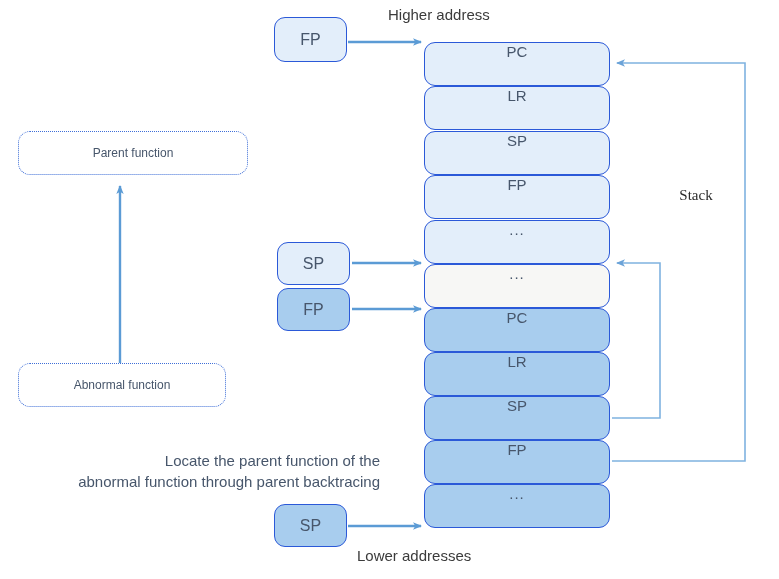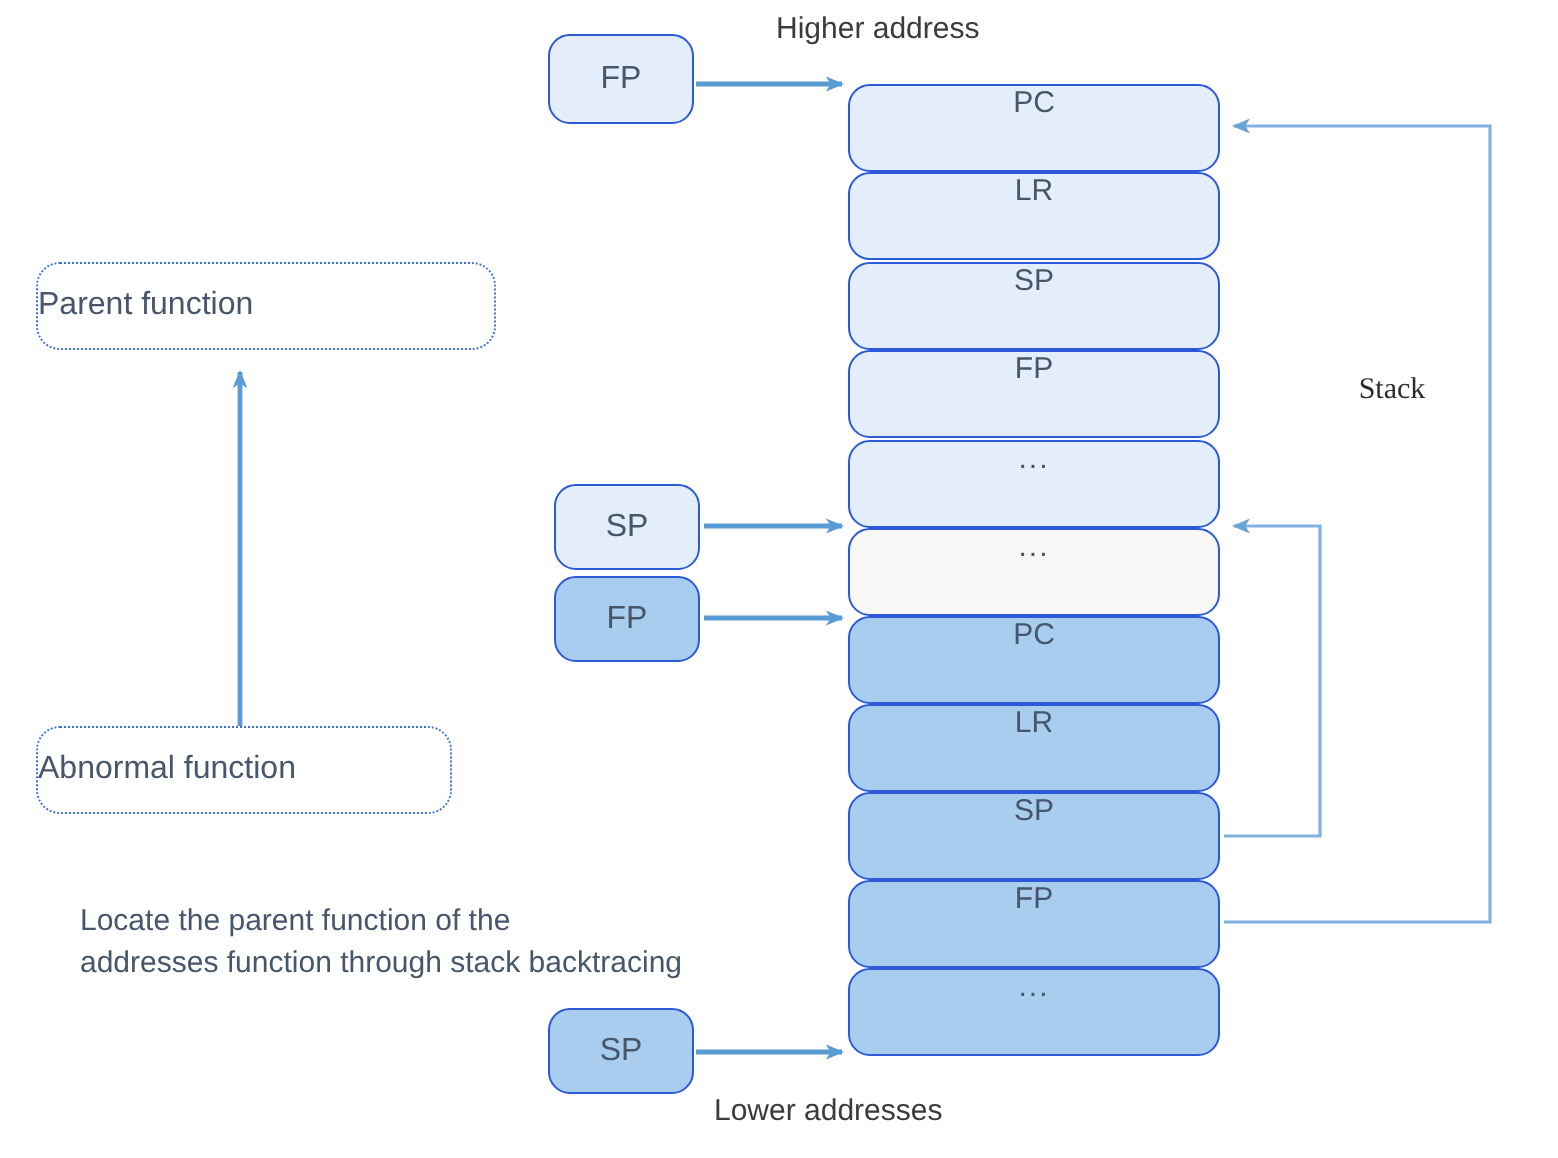--- a/index.html
+++ b/index.html
@@ -64,37 +64,37 @@
 
   
   .fnbox {
     position: absolute;
     background: #ffffff;
     border: 1.5px dotted #3f6fd8;
     border-radius: 12px;
     box-sizing: border-box;
     display: flex;
     align-items: center;
-    justify-content: flex-start;
-    font-size: 16px;
+    justify-content: center;
+    font-size: 12px;
     color: #47566b;
   }
 
   
   .label {
     position: absolute;
     font-size: 15px;
     color: #3b3b3b;
     white-space: nowrap;
   }
   .caption {
     position: absolute;
     font-size: 15px;
     color: #47566b;
-    text-align: left;
+    text-align: right;
     line-height: 21px;
     white-space: nowrap;
   }
   .note {
     position: absolute;
     font-size: 15px;
     color: #2b2b2b;
     text-align: center;
     line-height: 21px;
     font-family: Liberation Serif, serif;
@@ -205,16 +205,16 @@
   <div class="label" style="left:356px; top:6px;margin-left:32px;">Higher address</div>
 
   <div class="label" style="left:357px; top:547px;">Lower addresses</div>
 
   <div class="note" style="left:648px; top:185px; width:96px;">
     <div>Stack</div>
   </div>
 
   <div class="caption" style="left:40px; top:450px; width:340px;">
     <div>Locate the parent function of the</div>
-    <div>addresses function through stack backtracing</div>
+    <div>abnormal function through parent backtracing</div>
   </div>
 
 </div>
 
 </body></html>

